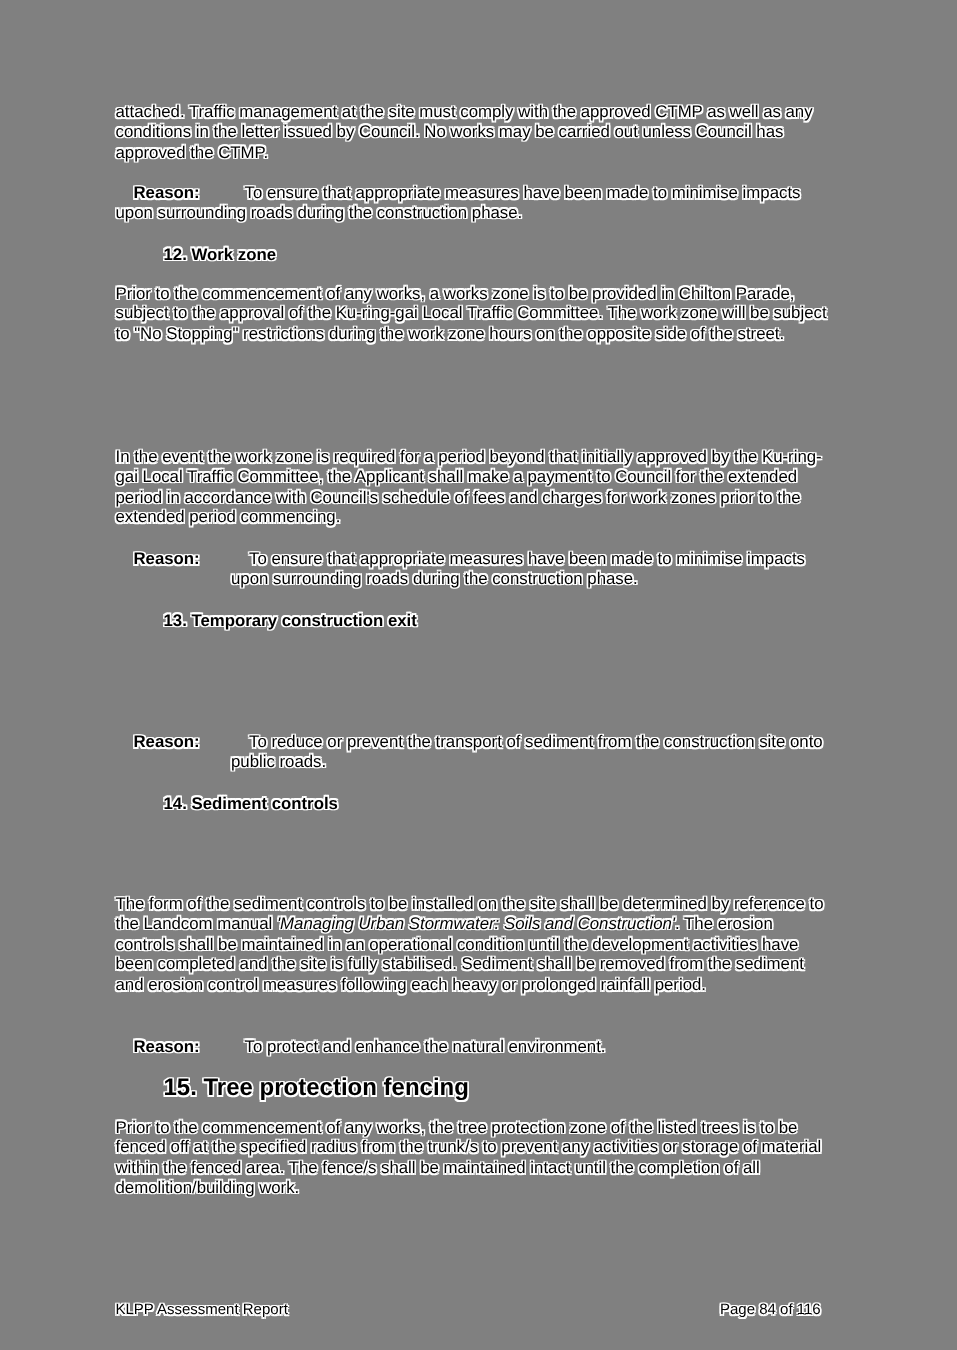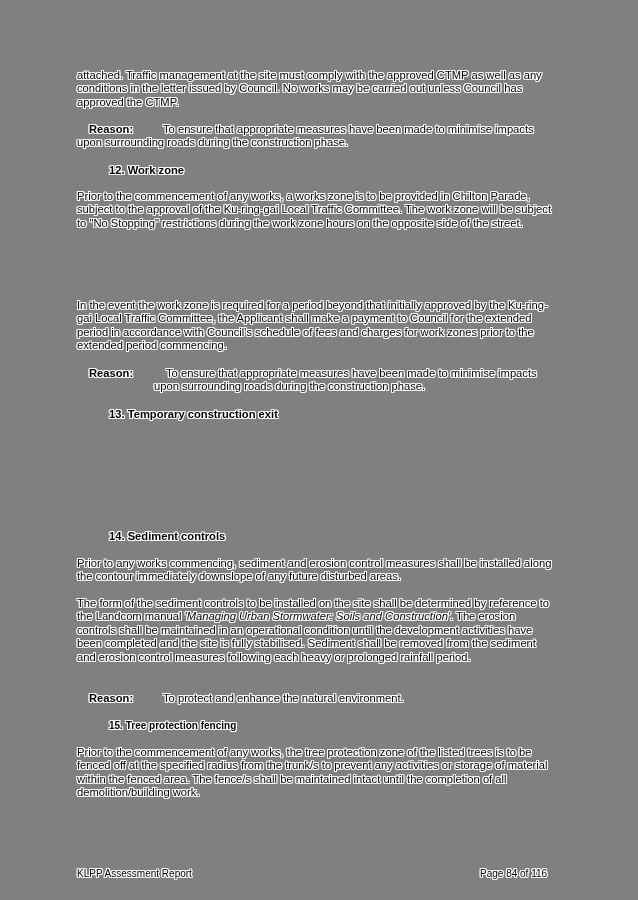--- a/index.html
+++ b/index.html
@@ -79,26 +79,28 @@
   </p>
 
   <h3 class="heading txt" style="top:148px; font-size:11.2px;">12. Work zone</h3>
   <p class="block txt" style="top:174px;">Prior to the commencement of any works, a works zone is to be provided in Chilton Parade, subject to the approval of the Ku-ring-gai Local Traffic Committee. The work zone will be subject to "No Stopping" restrictions during the work zone hours on the opposite side of the street.</p>
   <p class="block txt" style="top:283px;">In the event the work zone is required for a period beyond that initially approved by the Ku-ring-gai Local Traffic Committee, the Applicant shall make a payment to Council for the extended period in accordance with Council's schedule of fees and charges for work zones prior to the extended period commencing.</p>
   <p class="reason hang txt" style="top:351px;">
     <span class="label">Reason:</span><span>To ensure that appropriate measures have been made to minimise impacts upon surrounding roads during the construction phase.</span>
   </p>
 
   <h3 class="heading txt" style="top:392px; font-size:11.2px;">13. Temporary construction exit</h3>
+  <p class="reason hang txt" style="top:473px;">
+    <span class="label">Reason:</span><span>To reduce or prevent the transport of sediment from the construction site onto public roads.</span>
+  </p>
 
   <h3 class="heading txt" style="top:514px; font-size:11.2px;">14. Sediment controls</h3>
-  <p class="block txt" style="top:541px;">Prior to any works commencing, sediment and erosion control measures shall be installed along the contour immediately downslope of any future disturbed areas.</p>
   <p class="block txt" style="top:581px;"><span>The form of the sediment controls to be installed on the site shall be determined by reference to the Landcom manual </span><span class="em">'Managing Urban Stormwater: Soils and Construction'</span><span>. The erosion controls shall be maintained in an operational condition until the development activities have been completed and the site is fully stabilised. Sediment shall be removed from the sediment and erosion control measures following each heavy or prolonged rainfall period.</span></p>
   <p class="reason flow txt" style="top:676px;">
     <span class="label">Reason:</span><span>To protect and enhance the natural environment.</span>
   </p>
 
-  <h3 class="heading txt" style="top:703px; font-size:10px;">15. Tree protection fencing</h3>
+  <h3 class="heading txt" style="top:703px; font-size:16px;">15. Tree protection fencing</h3>
   <p class="block txt" style="top:730px;">Prior to the commencement of any works, the tree protection zone of the listed trees is to be fenced off at the specified radius from the trunk/s to prevent any activities or storage of material within the fenced area. The fence/s shall be maintained intact until the completion of all demolition/building work.</p>
 
   <div class="footer txt" style="left:77px;">KLPP Assessment Report</div>
   <div class="footer txt" style="left:480px;">Page 84 of 116</div>
 </div>
 
 </body></html>

